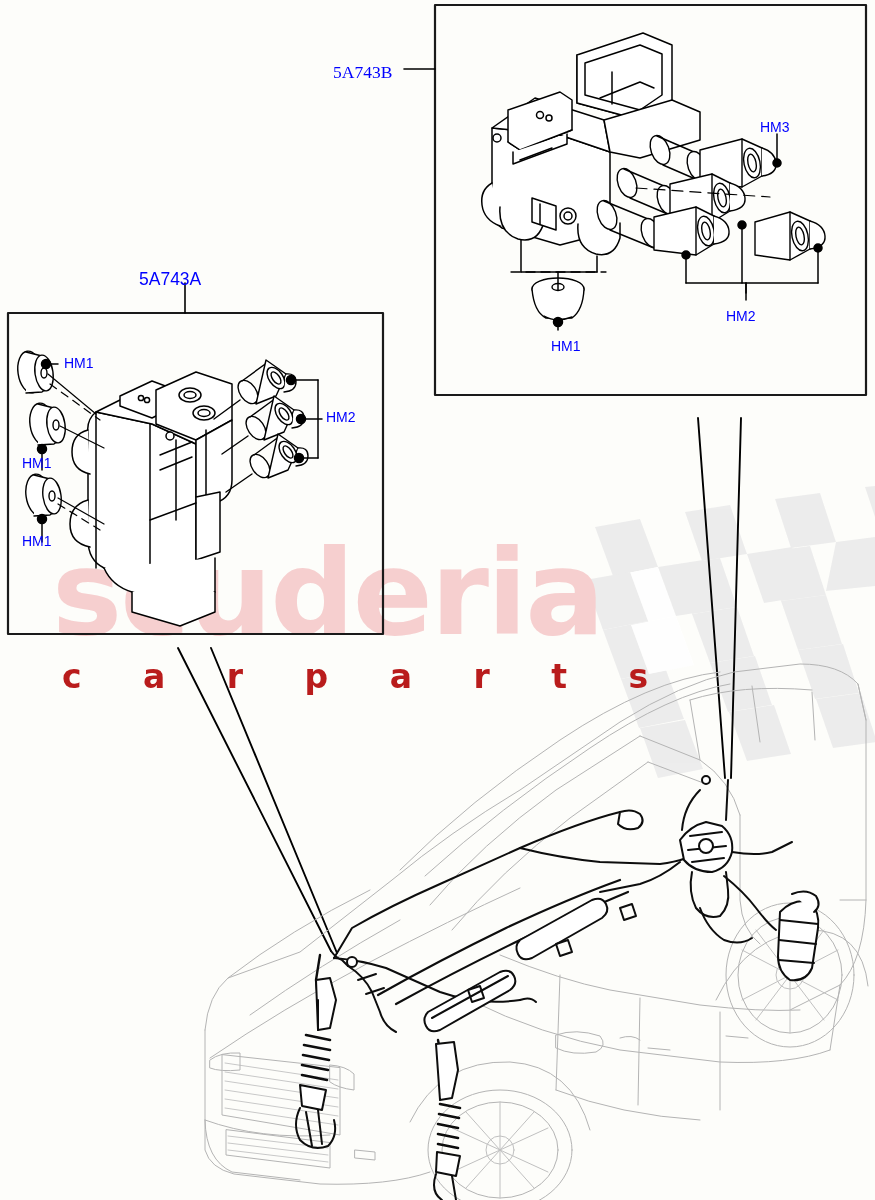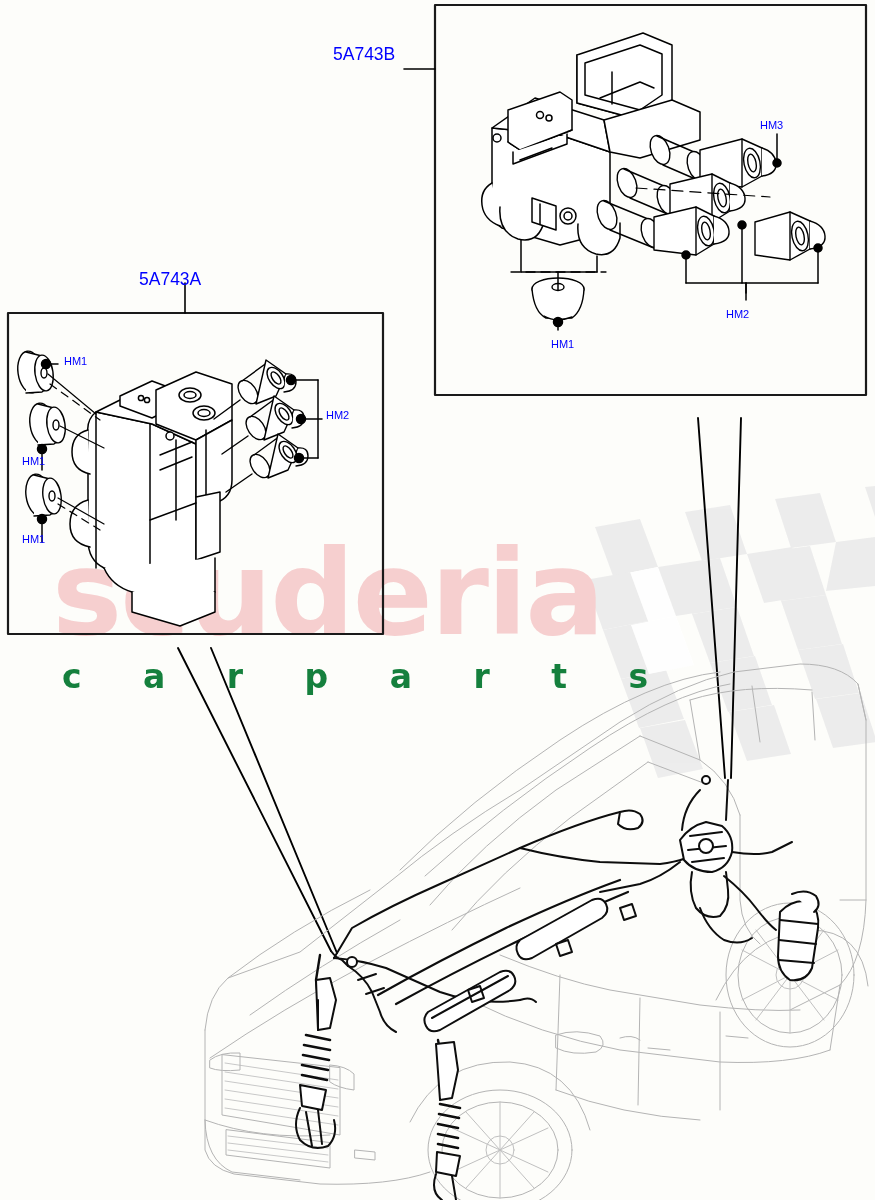--- a/index.html
+++ b/index.html
@@ -19,21 +19,21 @@
   .layer {
     position: absolute;
     left: 0; top: 0;
     width: 875px;
     height: 1200px;
   }
   .label {
     position: absolute;
     color: #0000ff;
     font-family: "Liberation Sans", sans-serif;
-    font-size: 11px;
+    font-size: 14px;
     font-weight: 400;
     white-space: nowrap;
     letter-spacing: 0px;
   }
   .label.big { font-size: 17.5px; }
   
   .wm-main {
     position: absolute;
     left: 52px;
     top: 534px;
@@ -45,21 +45,21 @@
     line-height: 1;
     user-select: none;
   }
   .wm-sub {
     position: absolute;
     left: 62px;
     top: 660px;
     font-family: "DejaVu Sans", sans-serif;
     font-size: 33px;
     font-weight: 700;
-    color: #15803d;
+    color: #b91c1c;
     letter-spacing: 25px;
     line-height: 1;
     user-select: none;
   }
 </style>
 </head>
 <body>
 
 <div id="page">
 
@@ -481,21 +481,21 @@
         <path d="M358,980 L376,974 M366,994 L384,988"></path>
         <circle cx="352" cy="962" r="5" fill="#ffffff"></circle>
         <circle cx="706" cy="780" r="4" fill="#ffffff"></circle>
 
         <path d="M620,812 Q632,808 640,814 Q646,822 638,828 Q626,832 618,824 Z" fill="#ffffff"></path>
         <path d="M520,1000 Q530,996 536,1002"></path>
       </g>
     </g>
   </svg>
 
-  <div class="label big" style="left:333px; top:44px;">5A743B</div>
+  <div class="label big" style="left:333px; top:62px;font-family:Liberation Serif, serif;">5A743B</div>
   <div class="label big" style="left:139px; top:269px;">5A743A</div>
 
   <div class="label" style="left:760px; top:119px;">HM3</div>
   <div class="label" style="left:726px; top:308px;">HM2</div>
   <div class="label" style="left:551px; top:338px;">HM1</div>
 
   <div class="label" style="left:64px; top:355px;">HM1</div>
   <div class="label" style="left:22px; top:455px;">HM1</div>
   <div class="label" style="left:22px; top:533px;">HM1</div>
   <div class="label" style="left:326px; top:409px;">HM2</div>

